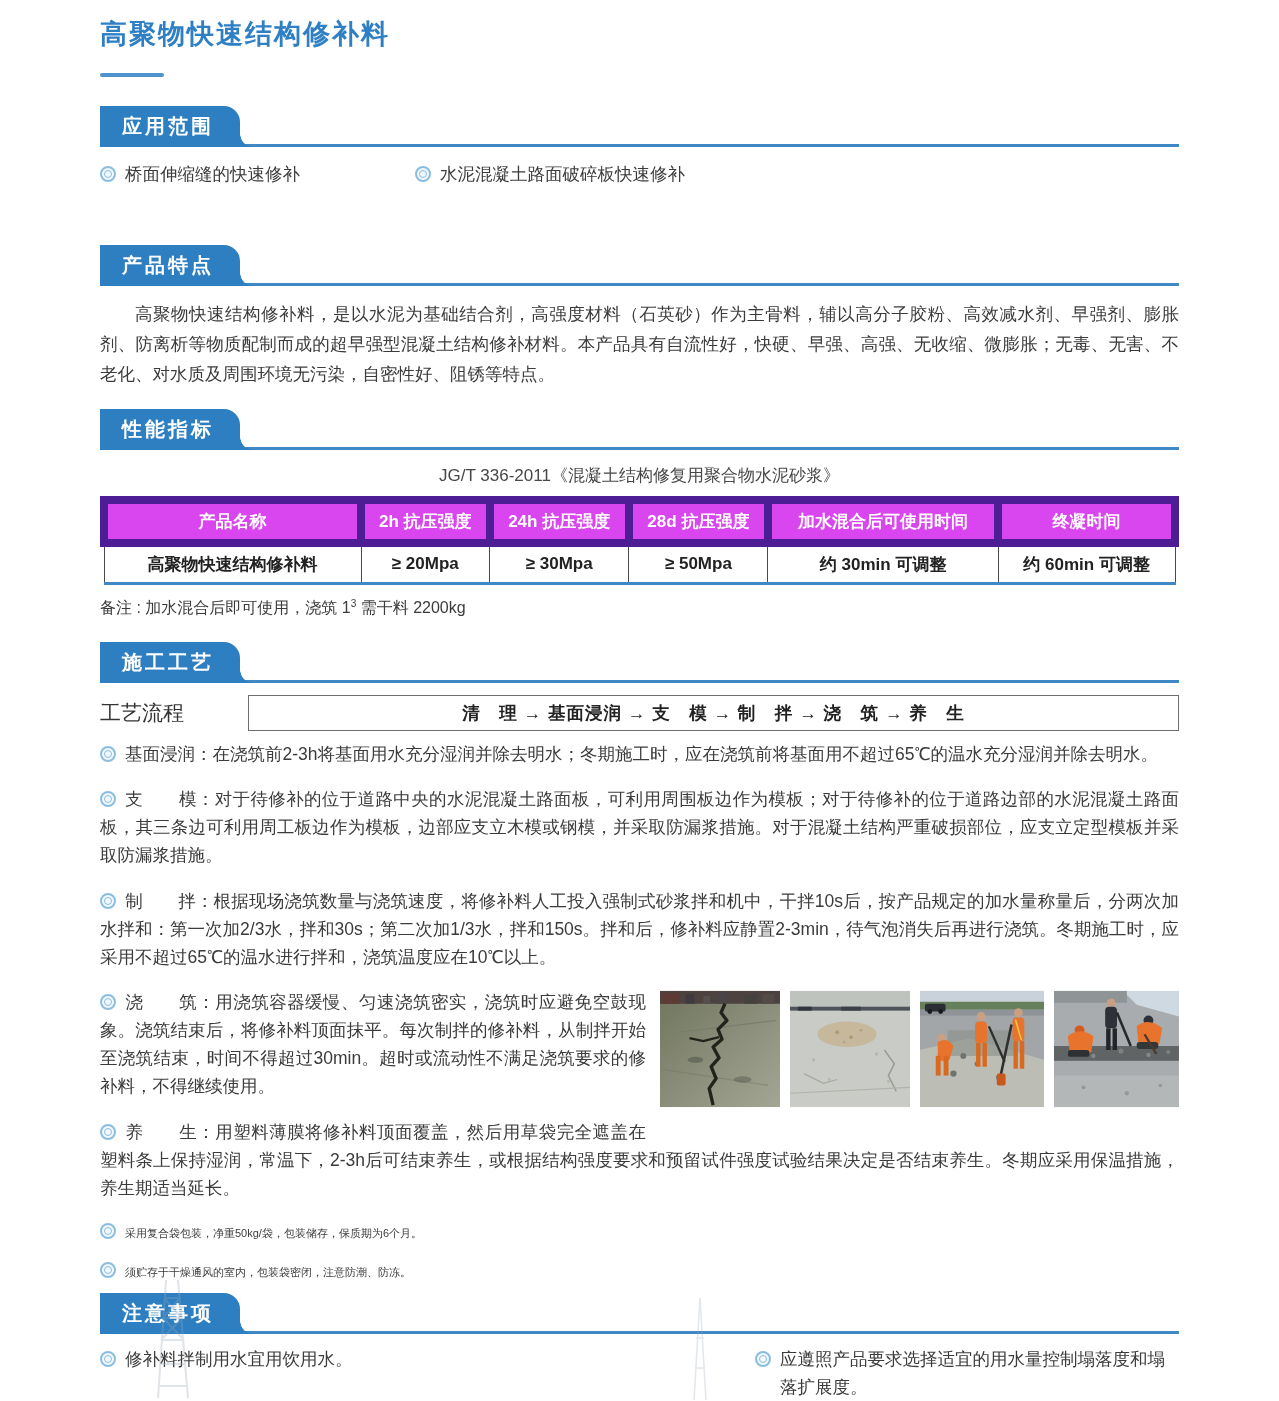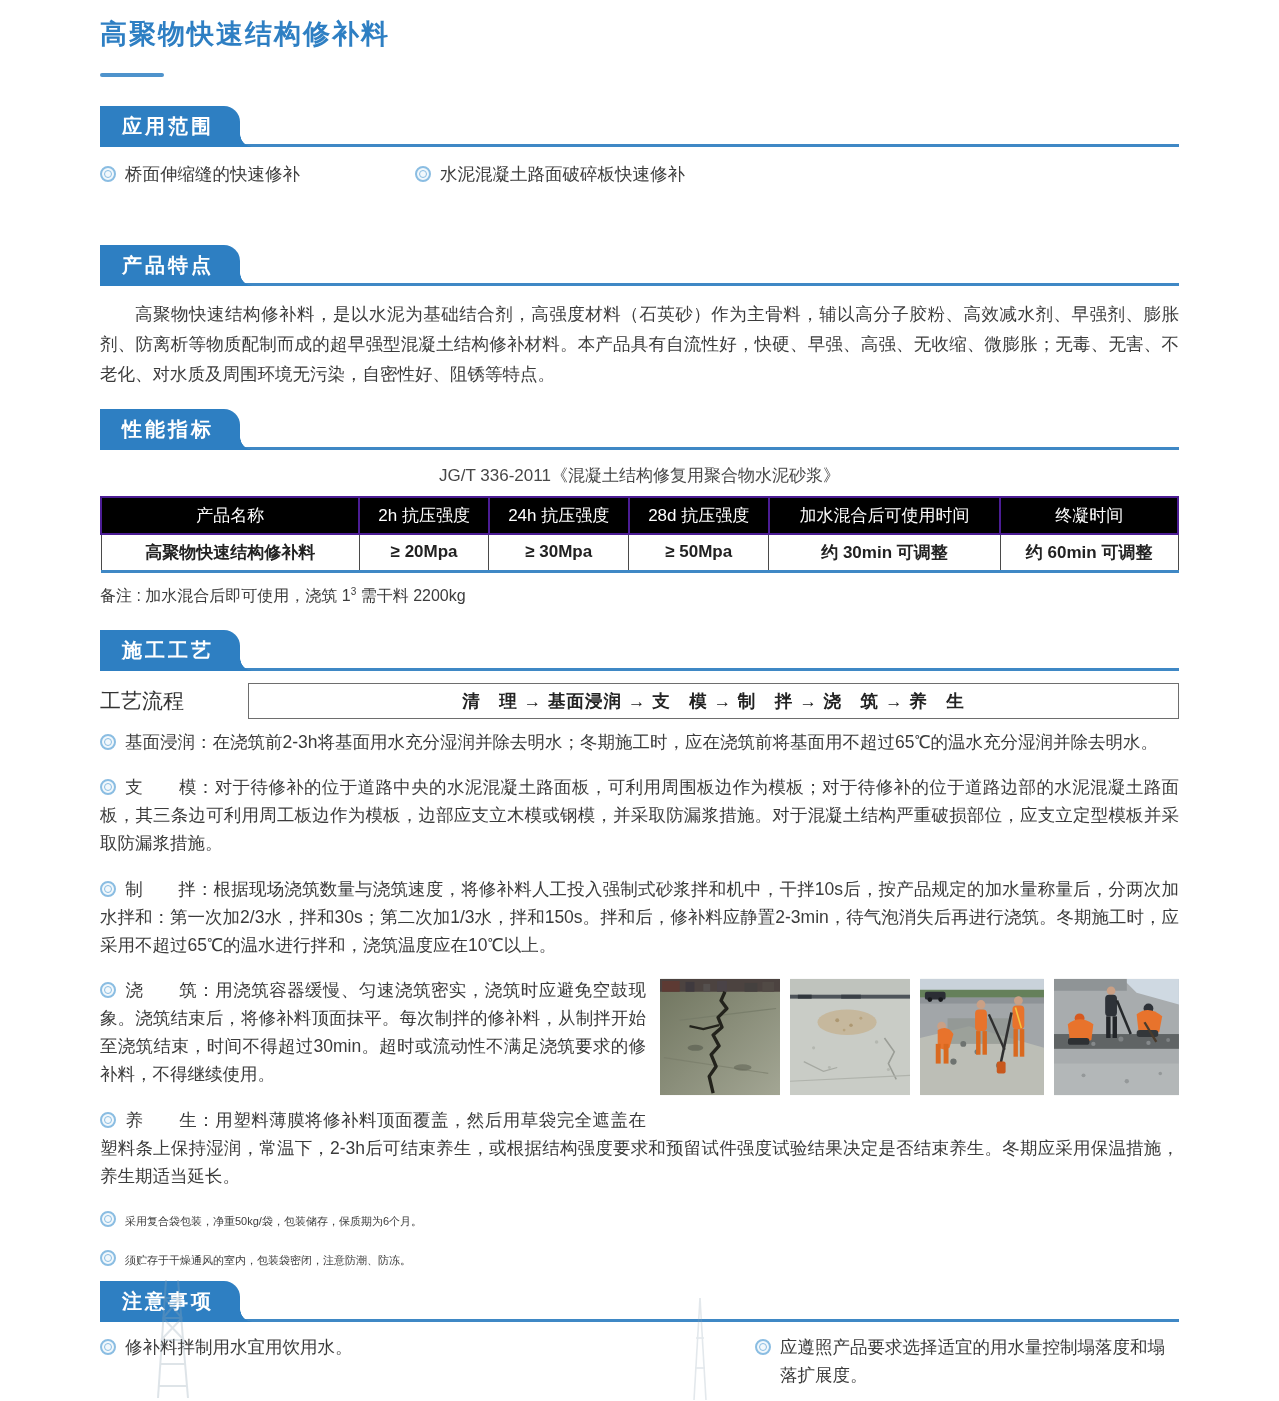--- a/index.html
+++ b/index.html
@@ -46,21 +46,21 @@
   .apps-item{white-space:nowrap;}
   .apps-item.first{width:315px;}
 
   
   .std-caption{text-align:center;font-size:17px;color:#474747;margin-top:14px;}
   table.spec{
     width:100%;border-collapse:collapse;margin-top:9px;font-size:17px;
     border-bottom:3px solid #3f88c5;
   }
   table.spec th{
-    background:#000000;color:#fff;font-weight:normal;padding:6px 4px;border:2px solid #4c1d95;
+    background:#d946ef;color:#fff;font-weight:bold;padding:6px 4px;border:8px solid #4c1d95;
   }
   table.spec td{
     border:1.5px solid #4a4a4a;text-align:center;padding:6px 4px;color:#222;font-weight:600;
   }
   .col-name{width:24%;} .col-2h{width:12%;} .col-24h{width:13%;} .col-28d{width:13%;} .col-mix{width:21.5%;} .col-set{width:16.5%;}
   .note{font-size:16px;color:#3b3b3b;margin-top:13px;}
   .note sup{font-size:10px;}
 
   
   .flow-row{display:flex;align-items:center;margin-top:12px;}

